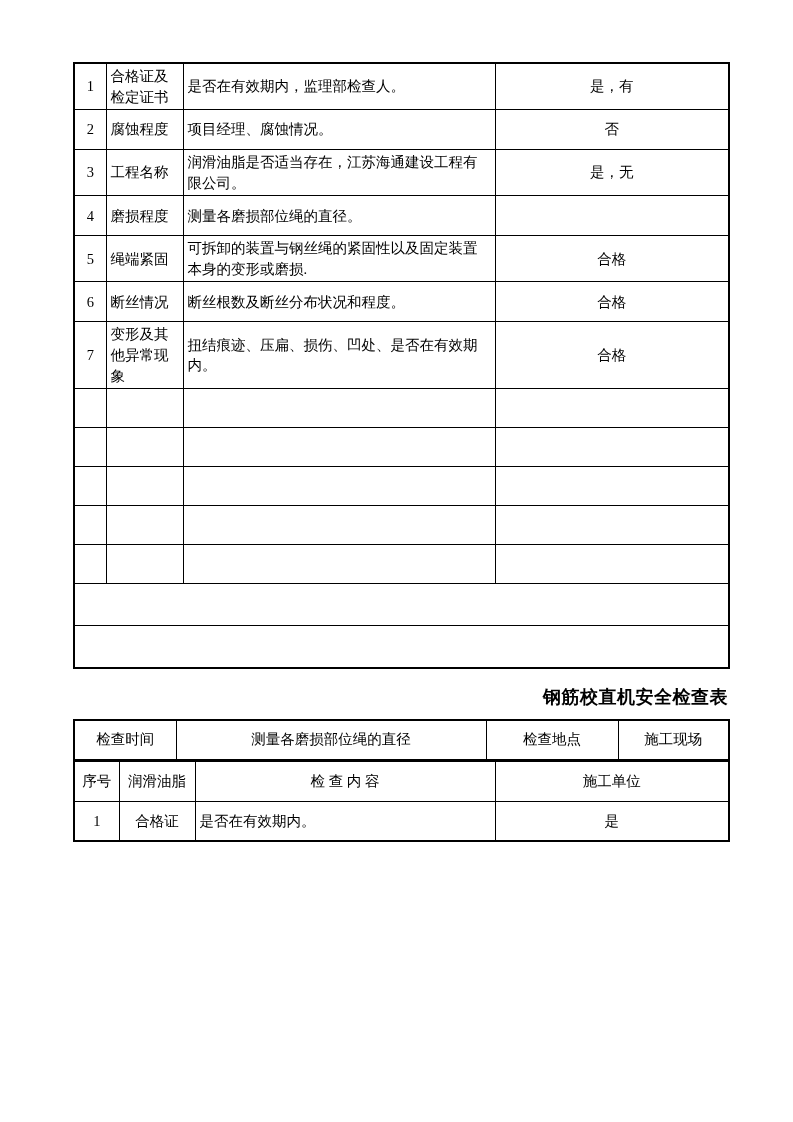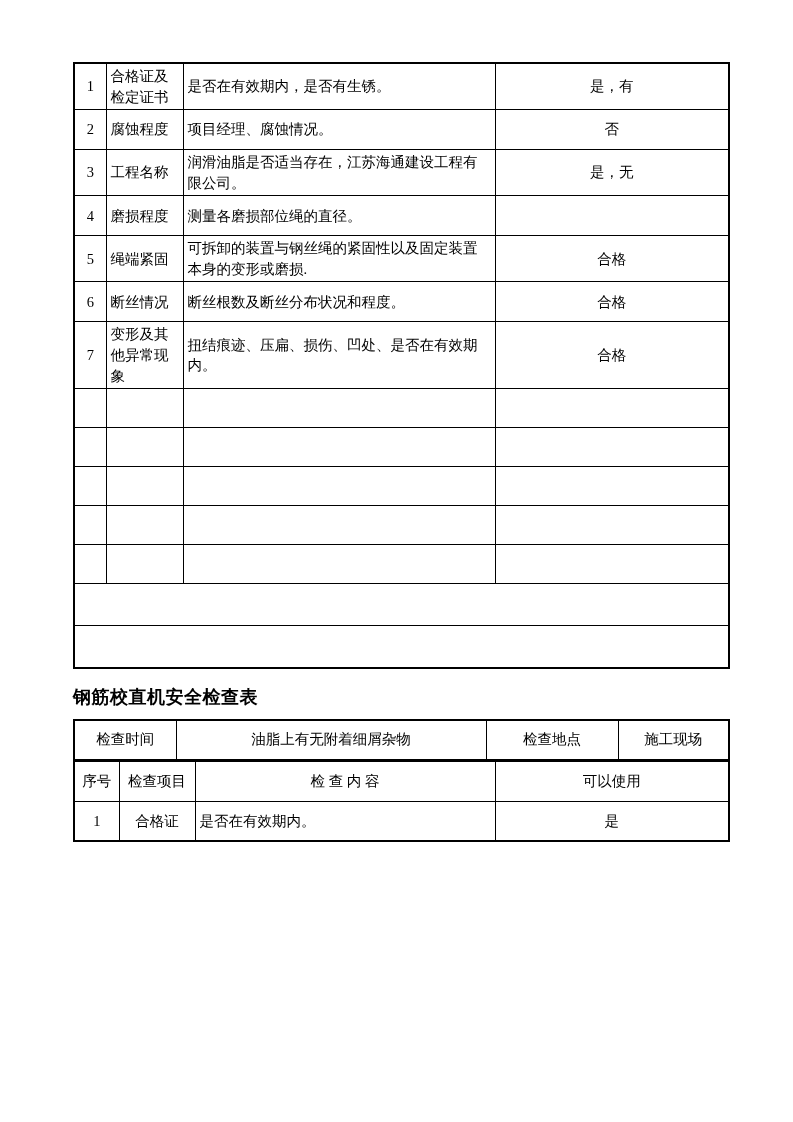--- a/index.html
+++ b/index.html
@@ -53,21 +53,21 @@
   .r-opinion { height: 42px; }
   .r-blank2  { height: 42px; }
   .r-sign    { height: 40px; }
 
   
   .sig-c0 { width: 217px; }
   .sig-c1 { width: 220px; }
   .sig-c2 { width: 218px; }
 
   .doc-title {
-    text-align: left;
+    text-align: right;
     font-family: "Liberation Sans", "DejaVu Sans", sans-serif;
     font-weight: bold;
     font-size: 18px;
     letter-spacing: 0.5px;
     margin: 16px 0 10px 0;
   }
 
   
   .t2-c0 { width: 102px; }
   .t2-c1 { width: 92px; }
@@ -98,21 +98,21 @@
     <colgroup>
       <col class="t1-c0">
         <col class="t1-c1">
         <col class="t1-c2">
         <col class="t1-c3">
     </colgroup>
     <tbody>
       <tr class="r-tall">
         <td class="c-center">1</td>
         <td class="c-left">合格证及检定证书</td>
-        <td class="c-left">是否在有效期内，是否有生锈。</td>
+        <td class="c-left">是否在有效期内，监理部检查人。</td>
         <td class="c-center">是，有</td>
       </tr>
       <tr class="r-mid">
         <td class="c-center">2</td>
         <td class="c-left">腐蚀程度</td>
         <td class="c-left">项目经理、腐蚀情况。</td>
         <td class="c-center">否</td>
       </tr>
       <tr class="r-tall">
         <td class="c-center">3</td>
@@ -191,40 +191,40 @@
       <col class="t2-c0">
         <col class="t2-c1">
         <col class="t2-c2">
         <col class="t2-c3">
         <col class="t2-c4">
         <col class="t2-c5">
     </colgroup>
     <tbody>
       <tr class="t2-row">
         <td class="c-center">检查时间</td>
-        <td class="c-center" colspan="3">油脂上有无附着细屑杂物</td>
+        <td class="c-center" colspan="3">测量各磨损部位绳的直径</td>
         <td class="c-center">检查地点</td>
         <td class="c-center">施工现场</td>
       </tr>
     </tbody>
   </table>
 
   <table class="doc-table" style="border-top:none;">
     <colgroup>
       <col class="hdr-c0">
         <col class="hdr-c1">
         <col class="hdr-c2">
         <col class="hdr-c3">
     </colgroup>
     <tbody>
       <tr class="t2-row">
         <td class="c-center">序号</td>
-        <td class="c-center">检查项目</td>
+        <td class="c-center">润滑油脂</td>
         <td class="c-center">检  查  内  容</td>
-        <td class="c-center">可以使用</td>
+        <td class="c-center">施工单位</td>
       </tr>
       <tr class="t2-row">
         <td class="c-center">1</td>
         <td class="c-center">合格证</td>
         <td class="c-left">是否在有效期内。</td>
         <td class="c-center">是</td>
       </tr>
     </tbody>
   </table>
 

